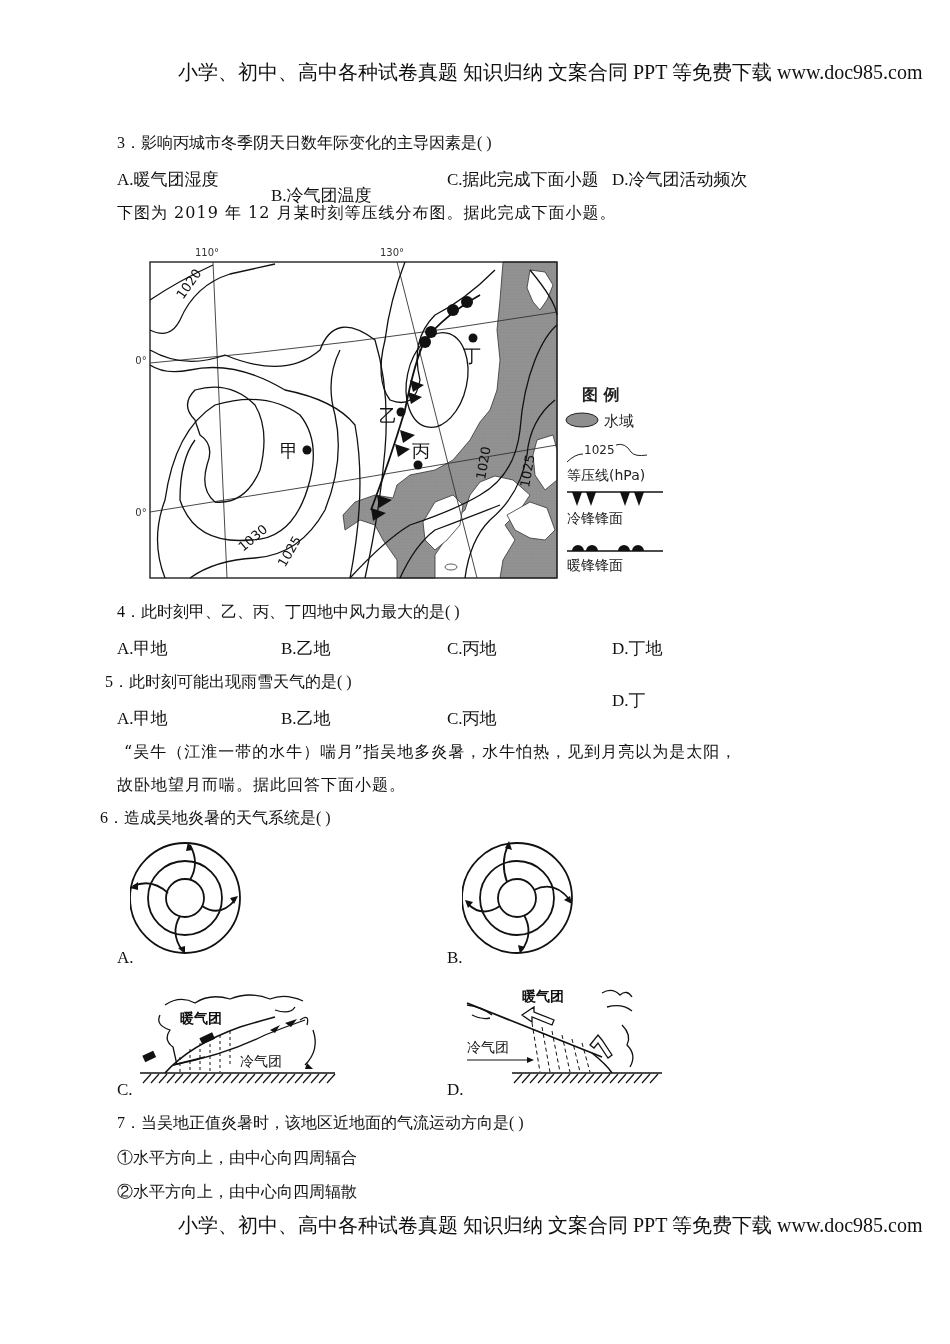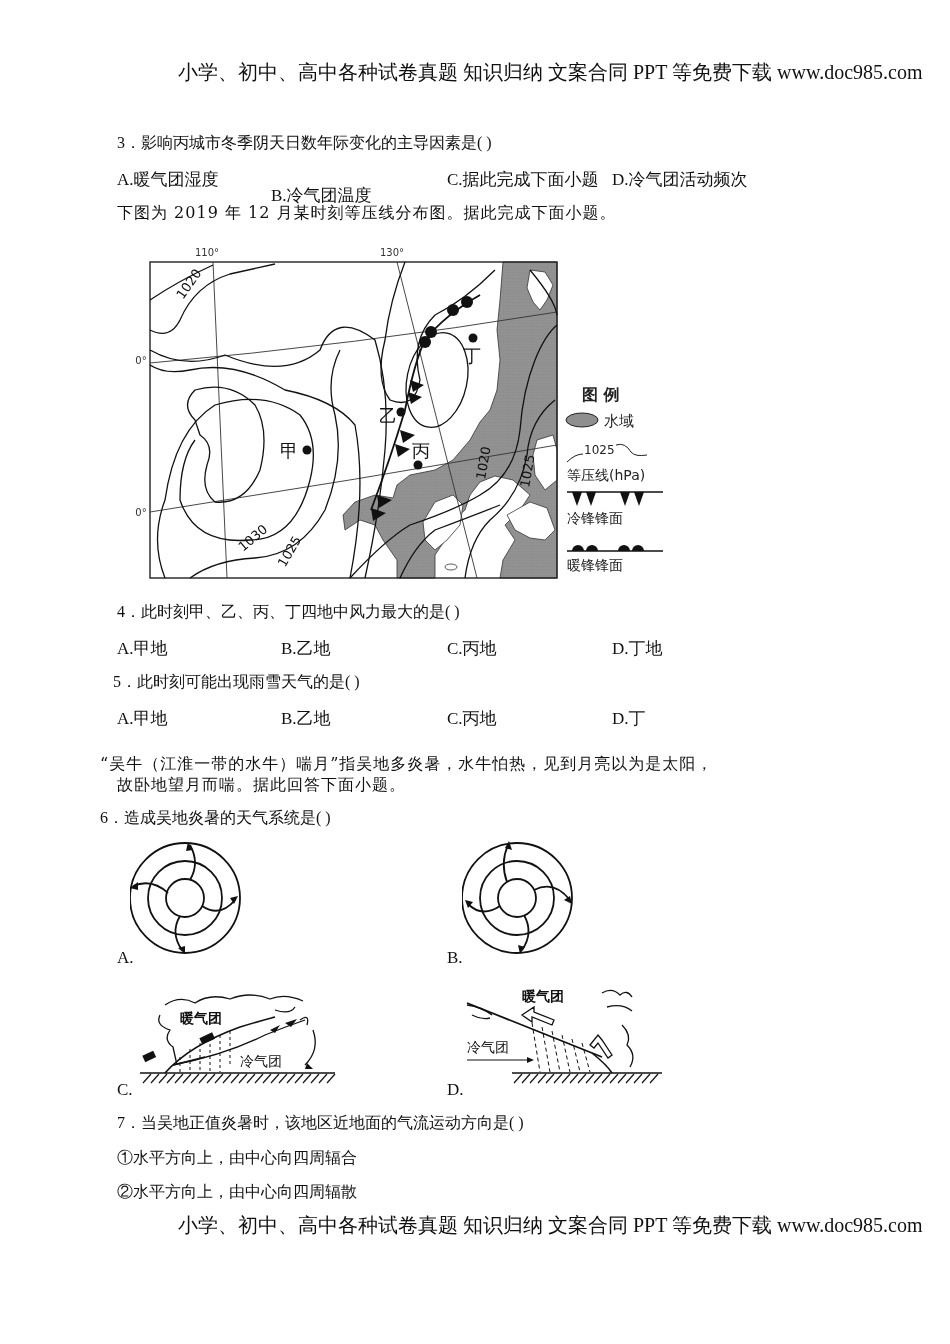--- a/index.html
+++ b/index.html
@@ -138,27 +138,27 @@
   </g>
 </svg>
 </div>
 
 <div class="abs line" style="left:117px; top:602px;">4．此时刻甲、乙、丙、丁四地中风力最大的是(   )</div>
 <div class="opt" style="left:117px; top:637px;">A.甲地</div>
 <div class="opt" style="left:281px; top:637px;">B.乙地</div>
 <div class="opt" style="left:447px; top:637px;">C.丙地</div>
 <div class="opt" style="left:612px; top:637px;">D.丁地</div>
 
-<div class="abs line" style="left:113px; top:672px;">5．此时刻可能出现雨雪天气的是(   )</div>
+<div class="abs line" style="left:105px; top:672px;">5．此时刻可能出现雨雪天气的是(   )</div>
 <div class="opt" style="left:117px; top:707px;">A.甲地</div>
 <div class="opt" style="left:281px; top:707px;">B.乙地</div>
 <div class="opt" style="left:447px; top:707px;">C.丙地</div>
-<div class="opt" style="left:612px; top:707px;text-align:right;">D.丁</div>
-
-<div class="abs line kai" style="left:100px; top:742px;margin-top:12px;">“吴牛（江淮一带的水牛）喘月”指吴地多炎暑，水牛怕热，见到月亮以为是太阳，</div>
+<div class="opt" style="left:612px; top:689px;text-align:right;">D.丁</div>
+
+<div class="abs line kai" style="left:124px; top:742px;">“吴牛（江淮一带的水牛）喘月”指吴地多炎暑，水牛怕热，见到月亮以为是太阳，</div>
 <div class="abs line kai" style="left:117px; top:775px;font-family:Liberation Serif, serif;">故卧地望月而喘。据此回答下面小题。</div>
 
 <div class="abs line" style="left:100px; top:808px;">6．造成吴地炎暑的天气系统是(   )</div>
 
 <div class="abs" style="left:130px; top:838px; width:130px; height:126px;">
 <svg width="130" height="126" viewBox="0 0 130 126">
   <g stroke="#111" stroke-width="1.8" fill="none">
     <circle cx="55" cy="60" r="55"></circle>
     <circle cx="55" cy="60" r="37"></circle>
     <circle cx="55" cy="60" r="19"></circle>

